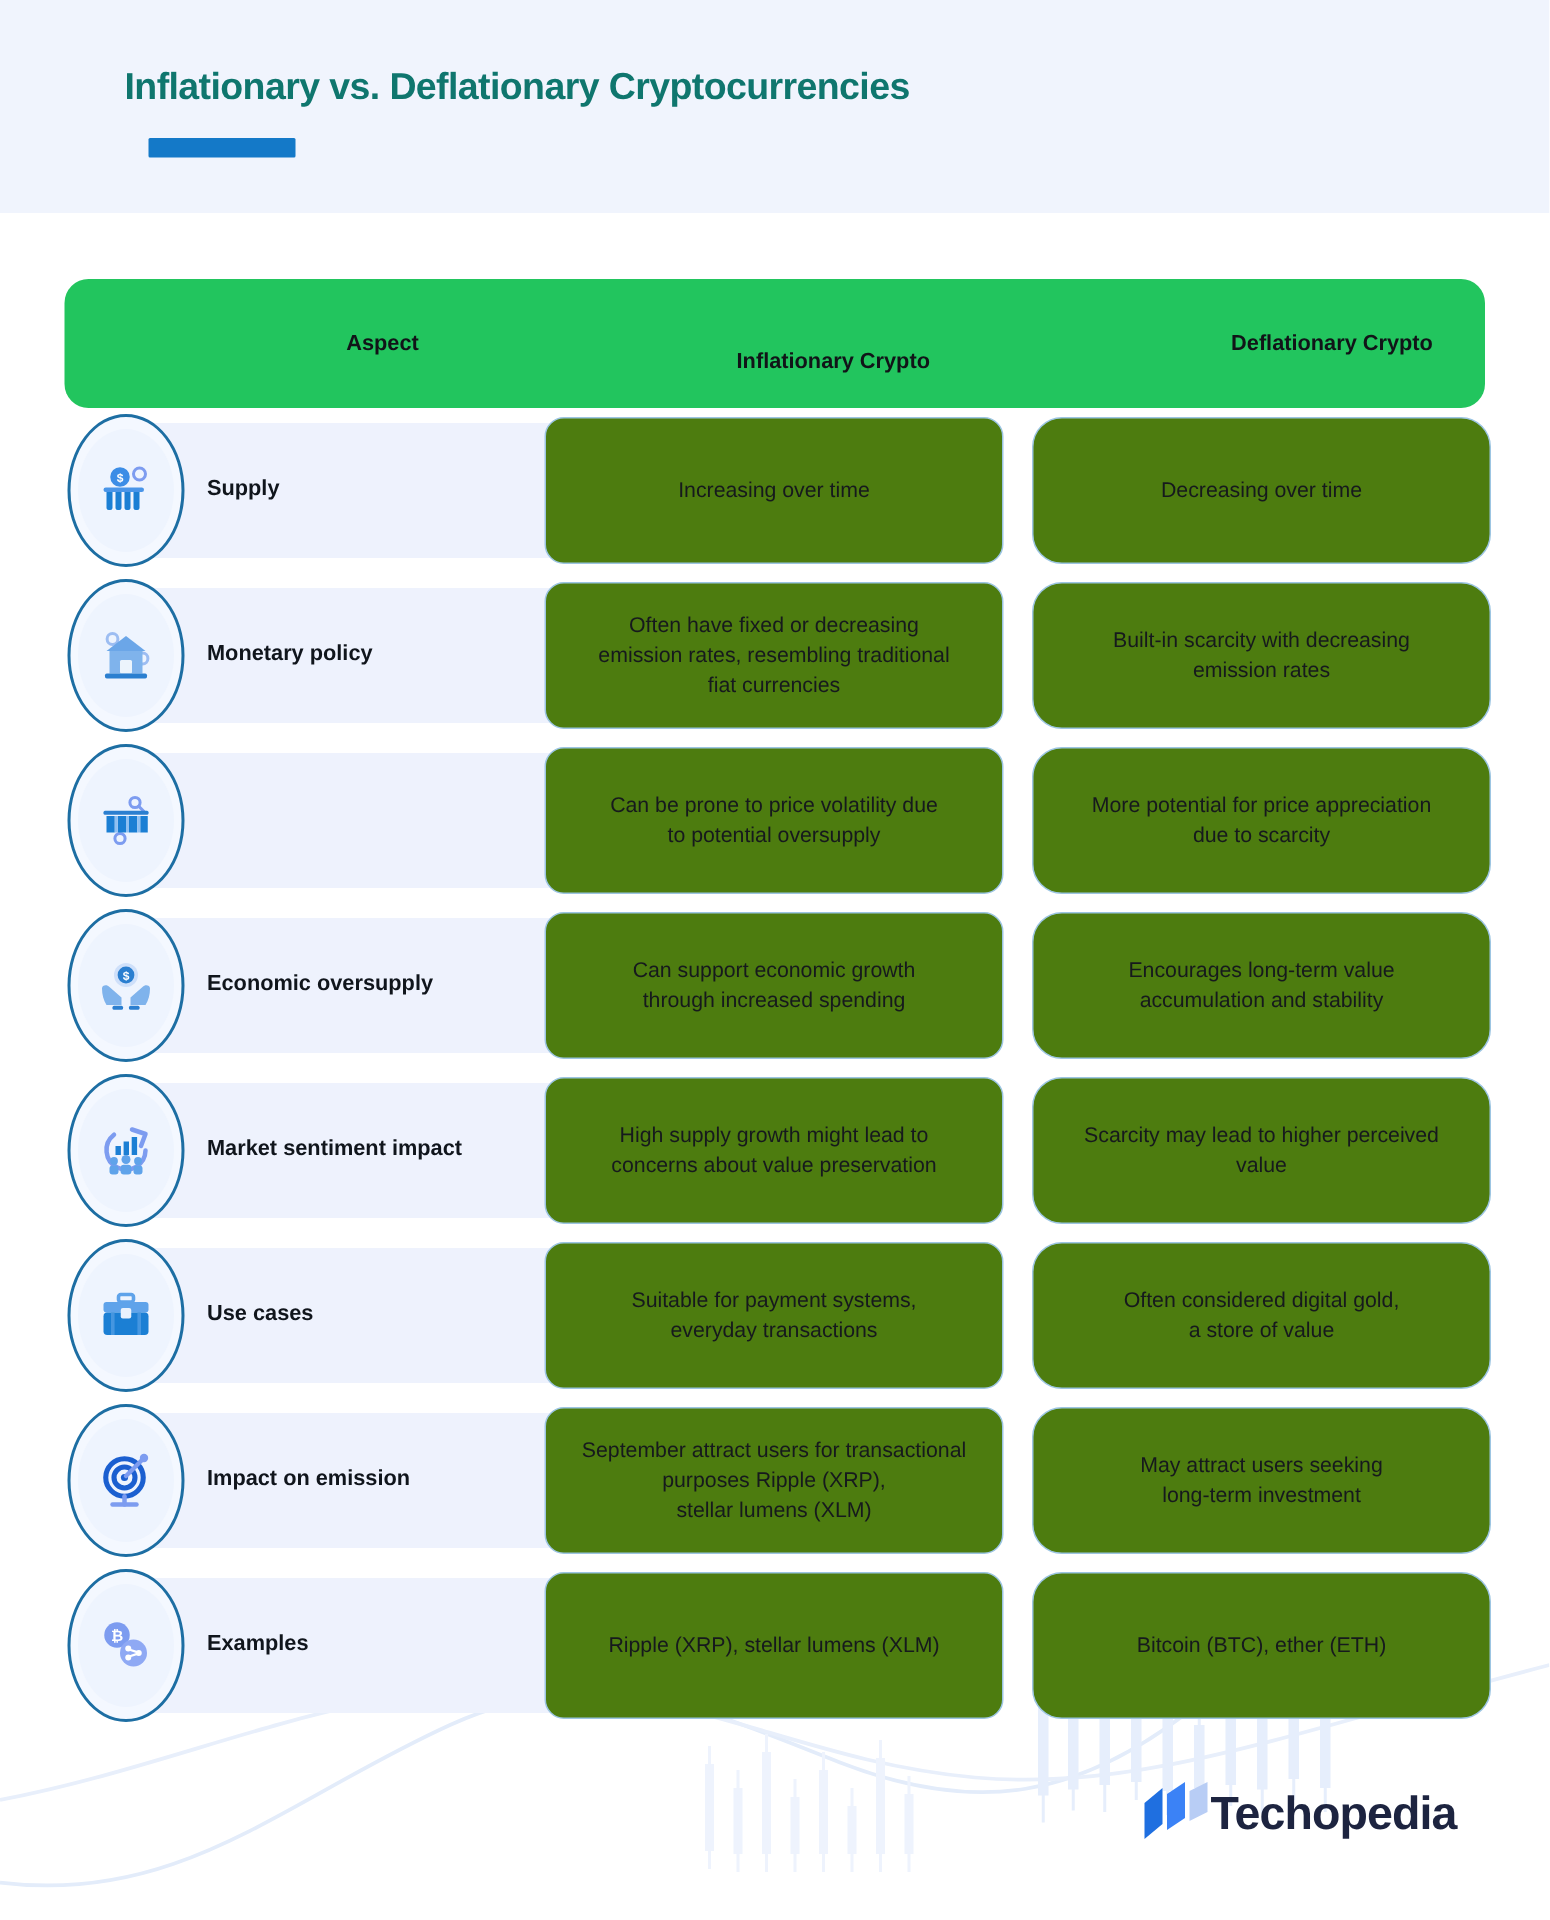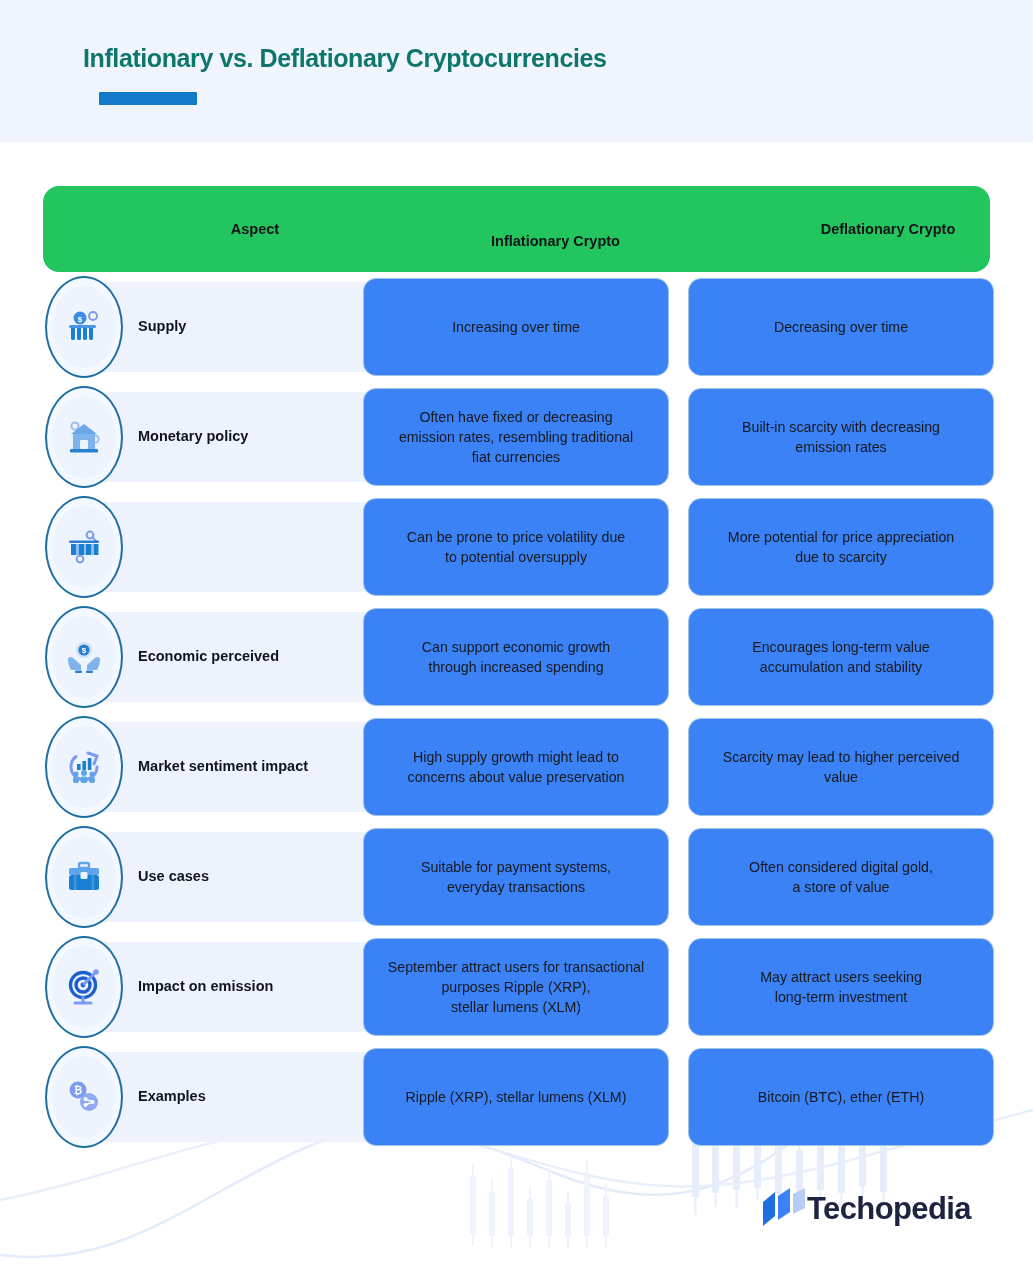--- a/index.html
+++ b/index.html
@@ -82,28 +82,28 @@
   .icon-circle .ring-inner {
     position:absolute; left:7px; top:10px; width:64px; height:82px;
     border-radius:50%; background:#eef4fe;
   }
   .icon-circle svg { position:relative; z-index:2; }
 
   
   .card {
     position:absolute; top:6px;
     height:98px;
-    background:#3b82f6;
+    background:#4d7c0f;
     border:1.4px solid #9cc5e2;
     border-radius:13px;
     display:flex; align-items:center; justify-content:center;
     padding:6px 16px;
   }
   .card.c1 { left:320px; width:306px; }
-  .card.c2 { left:645px; width:306px; }
+  .card.c2 { left:645px; width:306px;border-radius:20px; }
   .card-text {
     font-size:14.2px; color:#16191d; text-align:center; line-height:1.42;
     white-space:pre-line;
   }
 
   
   .footer-logo {
     position:absolute; right:62px; bottom:50px;
     display:flex; align-items:center; gap:0; z-index:3;
   }
@@ -263,21 +263,21 @@
       <svg width="40" height="40" viewBox="0 0 40 40">
       <circle cx="20" cy="13" r="8" fill="#cfe0fa"></circle>
       <circle cx="20" cy="13" r="5.6" fill="#2b7fd0"></circle>
       <text x="20" y="16.4" font-size="8" font-weight="bold" fill="#fff" text-anchor="middle" font-family="Liberation Sans, sans-serif">$</text>
       <path d="M4 22 C 4 20 7 19 9 21 L17 28 L17 33 L7 33 C 5 30 4 26 4 22 Z" fill="#7fb3ec"></path>
       <path d="M36 22 C 36 20 33 19 31 21 L23 28 L23 33 L33 33 C 35 30 36 26 36 22 Z" fill="#7fb3ec"></path>
       <rect x="11" y="33.5" width="7" height="2.6" rx="1" fill="#2b7fd0"></rect>
       <rect x="22" y="33.5" width="7" height="2.6" rx="1" fill="#2b7fd0"></rect>
     </svg>
     </div>
-    <div class="aspect-label">Economic perceived</div>
+    <div class="aspect-label">Economic oversupply</div>
     <div class="card c1">
       <span class="card-text">Can support economic growth
 through increased spending</span>
     </div>
     <div class="card c2">
       <span class="card-text">Encourages long-term value
 accumulation and stability</span>
     </div>
       </div>
       <div class="row">

